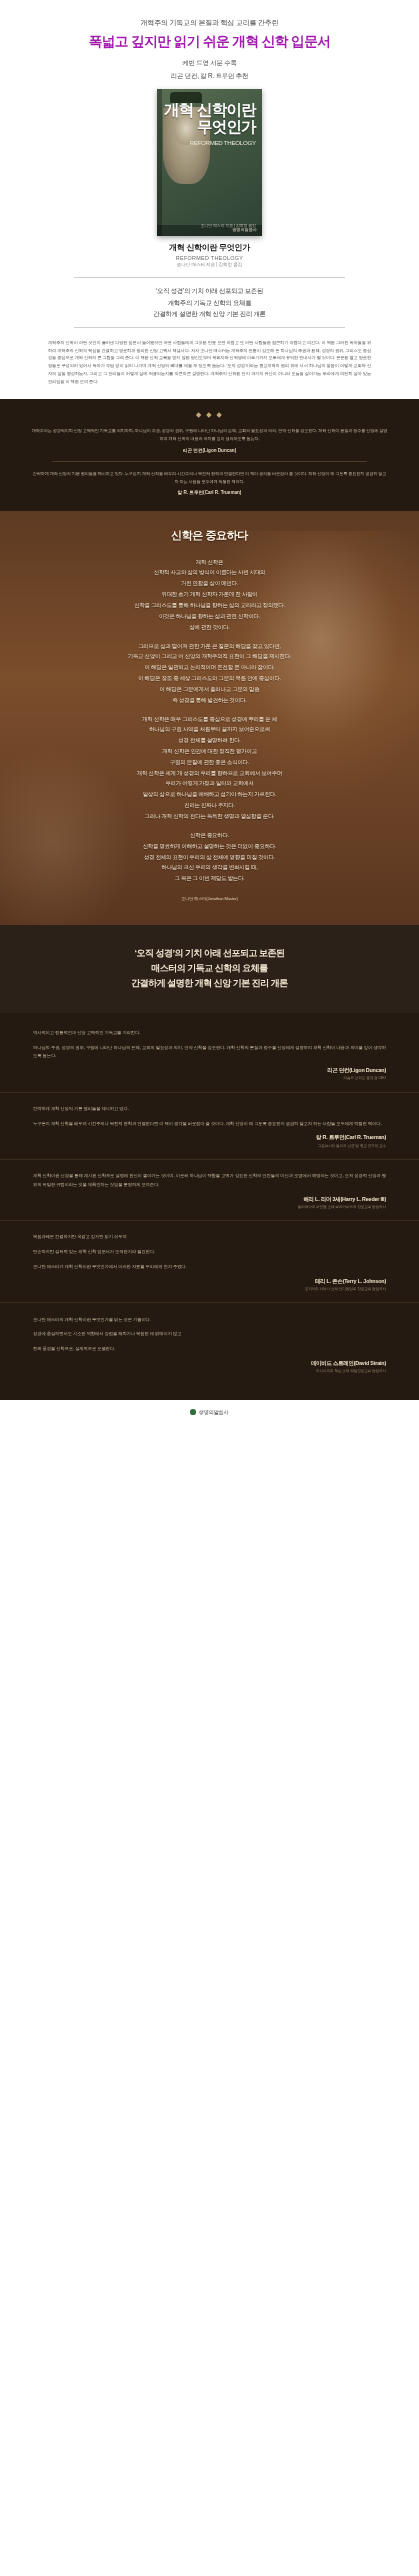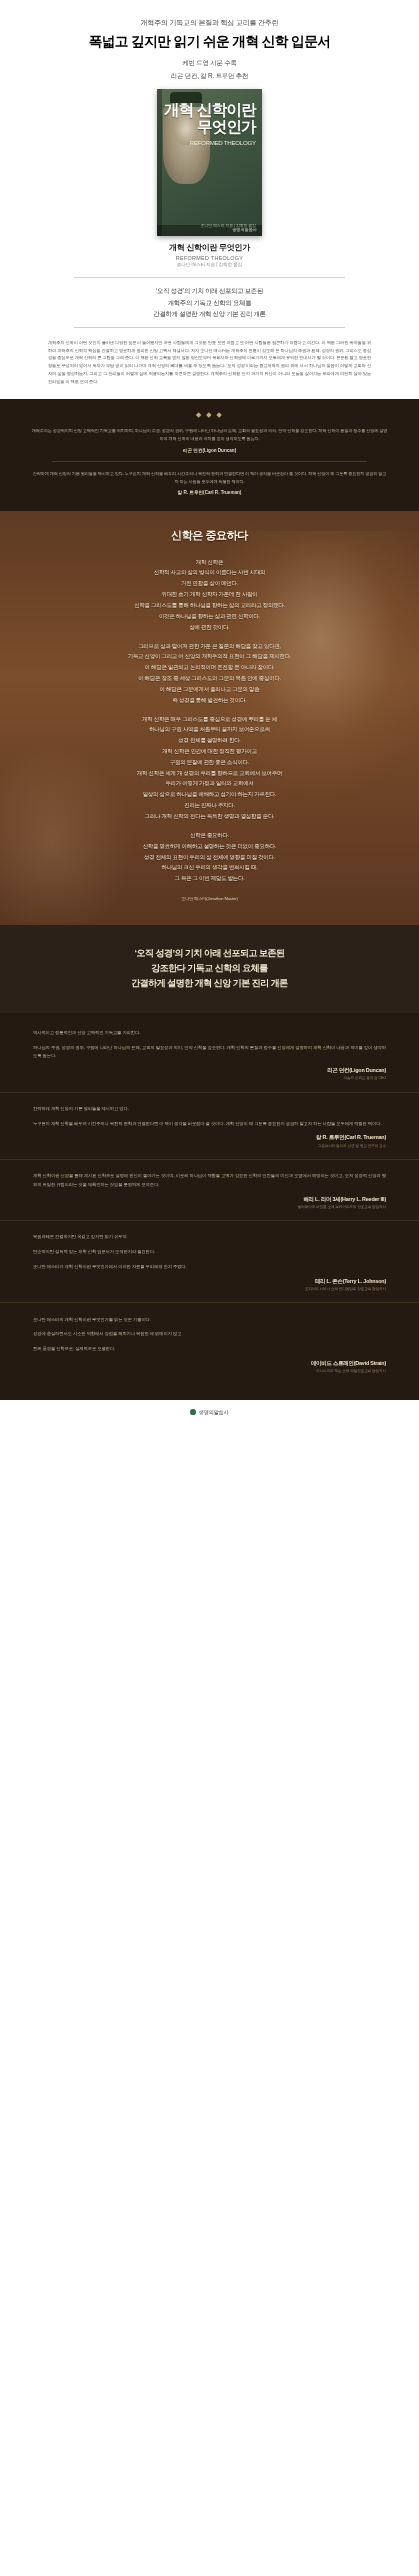--- a/index.html
+++ b/index.html
@@ -20,21 +20,21 @@
   }
   .hero-kicker {
     font-size: 7px;
     color: #3a3a3a;
     letter-spacing: -0.2px;
     margin-bottom: 5.2px;
   }
   .hero-title {
     font-size: 13.7px;
     font-weight: bold;
-    color: #000000;
+    color: #a21caf;
     letter-spacing: -0.6px;
     line-height: 1.25;
     margin-bottom: 8.2px;
   }
   .hero-sub {
     font-size: 6.4px;
     color: #3d3d3d;
     line-height: 1.7;
     letter-spacing: -0.2px;
     margin-bottom: 2.1px;
@@ -287,21 +287,21 @@
 신학을 명료하게 이해하고 설명하는 것은 더없이 중요하다.
 성경 전체의 표현이 우리의 삶 전체에 영향을 미칠 것이다.
 하나님의 크신 우리의 생각을 변화시킬 때,
 그 목은 그 이번 제닮도 받는다.</p>
     </div>
     <div class="poem-sign">조나단 매스터(Jonathan Master)</div>
   </section>
 
   <section class="dark2">
     <div class="line" style="white-space:pre-line;">‘오직 성경’의 기치 아래 선포되고 보존된
-강조한다 기독교 신학의 요체를
+매스터의 기독교 신학의 요체를
 간결하게 설명한 개혁 신앙 기본 진리 개론</div>
   </section>
 
   <section class="recs">
 
     <div class="rec">
       <p>역사적이고 정통적인과 신앙 고백적인 기독교를 기리킨다.</p>
       <p>하나님의 주권, 성경의 권위, 구원에 나타난 하나님의 은혜, 교회의 필요성과 의미, 언약 신학을 강조한다. 개혁 신학의 본질과 정수를 신앙에게 설명하여 개혁 신학이 내용과 의미를 깊이 생각하도록 돕는다.</p>
       <div class="name">리곤 던컨(Ligon Duncan)</div>
       <div class="role">리폼드 신학교 총장 겸 CEO</div>

